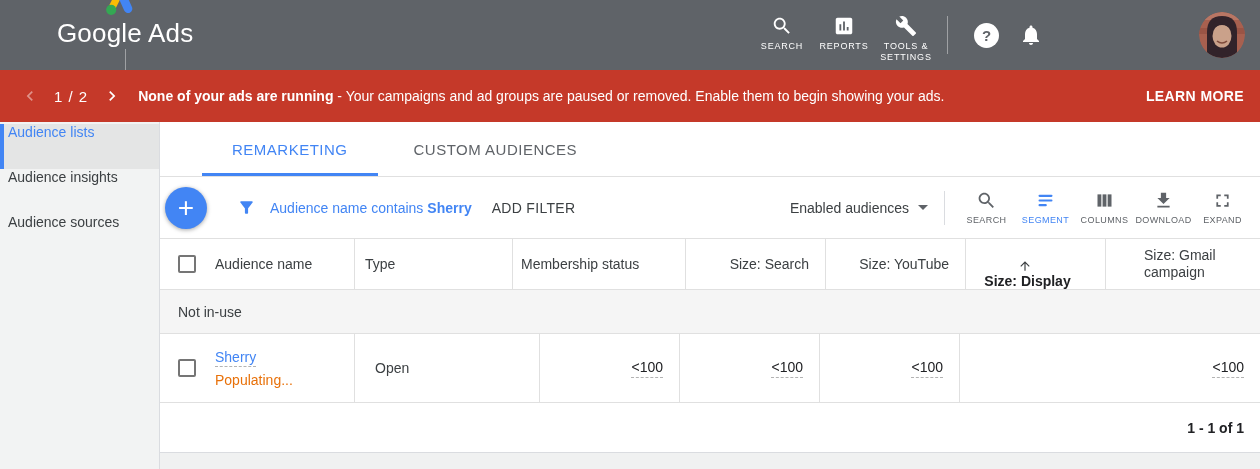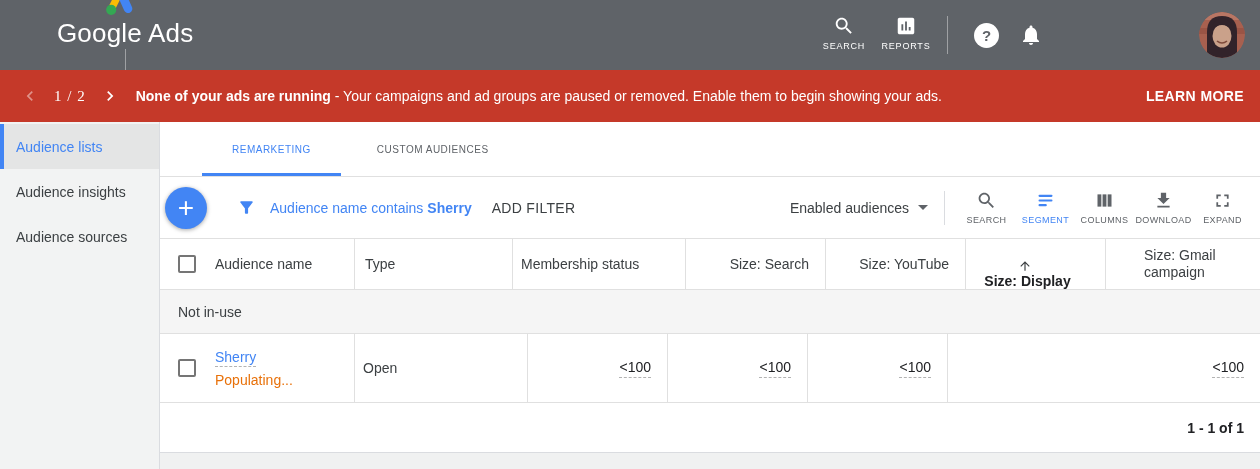--- a/index.html
+++ b/index.html
@@ -22,36 +22,36 @@
   .tb-lb { font-size:9px; letter-spacing:.8px; margin-top:4px; font-weight:500; text-align:center; line-height:11px; }
   .tb-vdiv { width:1px; height:38px; background:rgba(255,255,255,.4); margin:0 14px 0 10px; }
   .help { width:25px; height:25px; border-radius:50%; background:#fff; color:#5f6368; font-weight:700; font-size:15px; display:flex; align-items:center; justify-content:center; margin:0 12px; cursor:pointer; }
   .bell { margin:0 8px; cursor:pointer; }
   .avatar { width:46px; height:46px; border-radius:50%; overflow:hidden; margin-left:148px; cursor:pointer; flex:0 0 auto; }
 
   
   .alert { height:52px; background:#c53929; display:flex; align-items:center; color:#fff; padding:0 16px 0 20px; font-size:14px; flex:0 0 auto; }
   .chev { display:flex; cursor:pointer; }
   .chev.dim { opacity:.45; }
-  .pager { font-weight:500; font-size:15px; letter-spacing:1px; margin:0 14px;font-family:Liberation Serif, serif; }
+  .pager { font-weight:500; font-size:15px; letter-spacing:1px; margin:0 14px; }
   .alert-msg { margin-left:16px; white-space:nowrap;text-align:right; }
   .alert-msg b { font-weight:700; }
   .learn-more { margin-left:auto; font-weight:700; letter-spacing:.4px; cursor:pointer; white-space:nowrap; }
 
   
   .page-body { flex:1; display:flex; min-height:0; }
   .sidebar { width:160px; background:#f2f3f3; border-right:1px solid #dadce0; padding-top:2px; flex:0 0 auto; }
-  .side-item { height:45px; display:flex; align-items:center; padding-left:12px; border-left:4px solid transparent; font-size:14px; color:#3c4043; cursor:pointer; }
+  .side-item { height:45px; display:flex; padding-left:4px; border-left:4px solid transparent; font-size:14px; color:#3c4043; cursor:pointer; }
   .side-item.selected { background:#e4e5e5; border-left-color:#4285f4; color:#4285f4; font-weight:500; }
 
   .main { flex:1; display:flex; flex-direction:column; background:#f0f1f1; min-width:0; }
 
   
   .tabs { height:55px; background:#fff; border-bottom:1px solid #e0e0e0; display:flex; align-items:stretch; padding-left:42px; flex:0 0 auto; }
-  .tab { display:flex; align-items:center; padding:0 30px; font-size:10px; letter-spacing:.5px; font-weight:500; color:#5f6368; position:relative; cursor:pointer; white-space:nowrap; }
+  .tab { display:flex; align-items:center; padding:0 30px; font-size:15px; letter-spacing:.5px; font-weight:500; color:#5f6368; position:relative; cursor:pointer; white-space:nowrap; }
   .tab.active { color:#4285f4; }
   .tab.active::after { content:""; position:absolute; left:0; right:0; bottom:0; height:3px; background:#4285f4; }
   .tab.second { padding:0 36px; }
 
   
   .toolbar { height:62px; background:#fff; border-bottom:1px solid #e0e0e0; display:flex; align-items:center; padding:0 8px 0 5px; flex:0 0 auto; }
   .fab { width:42px; height:42px; border-radius:50%; background:#4285f4; color:#fff; display:flex; align-items:center; justify-content:center; font-size:28px; font-weight:400; box-shadow:0 1px 4px rgba(0,0,0,.35); cursor:pointer; flex:0 0 auto; }
   .funnel { margin-left:30px; display:flex; cursor:pointer; }
   .chip { margin-left:14px; font-size:14px; color:#4285f4; cursor:pointer; white-space:nowrap; }
   .chip b { font-weight:700; margin-left:4px; }
@@ -86,21 +86,21 @@
 
   .trow { height:69px; background:#fff; border-bottom:1px solid #e0e0e0; display:flex; flex:0 0 auto; }
   .td { display:flex; align-items:center; font-size:14px; color:#3c4043; border-right:1px solid #e0e0e0; }
   .td.col-name { padding-left:18px; }
   .name-stack { margin-left:19px; display:flex; flex-direction:column; align-items:flex-start; }
   .link { color:#4285f4; display:inline-block; border-bottom:1px dashed #b3b3b3; padding-bottom:1px; cursor:pointer; }
   .note { color:#e8710a; margin-top:5px; }
   .td.col-type { padding:0 16px 0 10px; }
   .type-main { color:#3c4043; line-height:18px; }
   .type-sub { color:#80868b; line-height:18px; }
-  .td.col-mem { padding-left:8px; }
+  .td.col-mem { padding-left:8px;margin-left:12px; }
   .val { display:inline-block; border-bottom:1px dashed #b3b3b3; padding-bottom:2px; color:#202124; }
 
   .tfoot { height:50px; background:#fff; border-bottom:1px solid #dadce0; display:flex; align-items:center; justify-content:flex-end; padding-right:16px; font-size:14px; color:#202124; font-weight:700; flex:0 0 auto; }
   .below { flex:1; background:#f0f1f1; }
 </style>
 </head>
 <body>
 
 <div class="app">
 
@@ -127,20 +127,26 @@
         <svg viewBox="0 0 24 24">
             <path fill="#fff" d="M15.5 14h-.79l-.28-.27C15.41 12.59 16 11.11 16 9.5 16 5.91 13.09 3 9.5 3S3 5.91 3 9.5 5.91 16 9.5 16c1.61 0 3.09-.59 4.23-1.57l.27.28v.79l5 4.99L20.49 19l-4.99-5zm-6 0C7.01 14 5 11.99 5 9.5S7.01 5 9.5 5 14 7.01 14 9.5 11.99 14 9.5 14z"></path>
           </svg>
         <span class="tb-lb">SEARCH</span>
       </div>
       <div class="tb-nav">
         <svg viewBox="0 0 24 24">
             <path fill="#fff" d="M19 3H5c-1.1 0-2 .9-2 2v14c0 1.1.9 2 2 2h14c1.1 0 2-.9 2-2V5c0-1.1-.9-2-2-2zM9 17H7v-7h2v7zm4 0h-2V7h2v10zm4 0h-2v-4h2v4z"></path>
           </svg>
         <span class="tb-lb">REPORTS</span>
+      </div>
+      <div class="tb-nav">
+        <svg viewBox="0 0 24 24">
+            <path fill="#fff" d="M22.7 19l-9.1-9.1c.9-2.3.4-5-1.5-6.9-2-2-5-2.4-7.4-1.3L9 6 6 9 1.6 4.7C.4 7.1.9 10.1 2.9 12.1c1.9 1.9 4.6 2.4 6.9 1.5l9.1 9.1c.4.4 1 .4 1.4 0l2.3-2.3c.5-.4.5-1.1.1-1.4z"></path>
+          </svg>
+        <span class="tb-lb">TOOLS &amp; SETTINGS</span>
       </div>
       <span class="tb-vdiv"></span>
       <span class="help">
           <span>?</span>
         </span>
       <span class="icon-btn bell">
         <svg width="24" height="24" viewBox="0 0 24 24">
             <path fill="#fff" d="M12 22c1.1 0 2-.9 2-2h-4c0 1.1.9 2 2 2zm6-6v-5c0-3.07-1.63-5.64-4.5-6.32V4c0-.83-.67-1.5-1.5-1.5s-1.5.67-1.5 1.5v.68C7.64 5.36 6 7.92 6 11v5l-2 2v1h16v-1l-2-2z"></path>
           </svg>
       </span>

